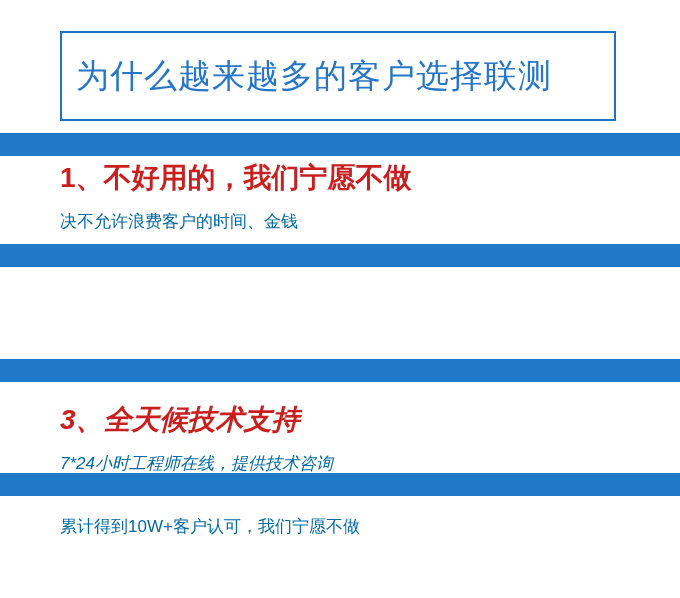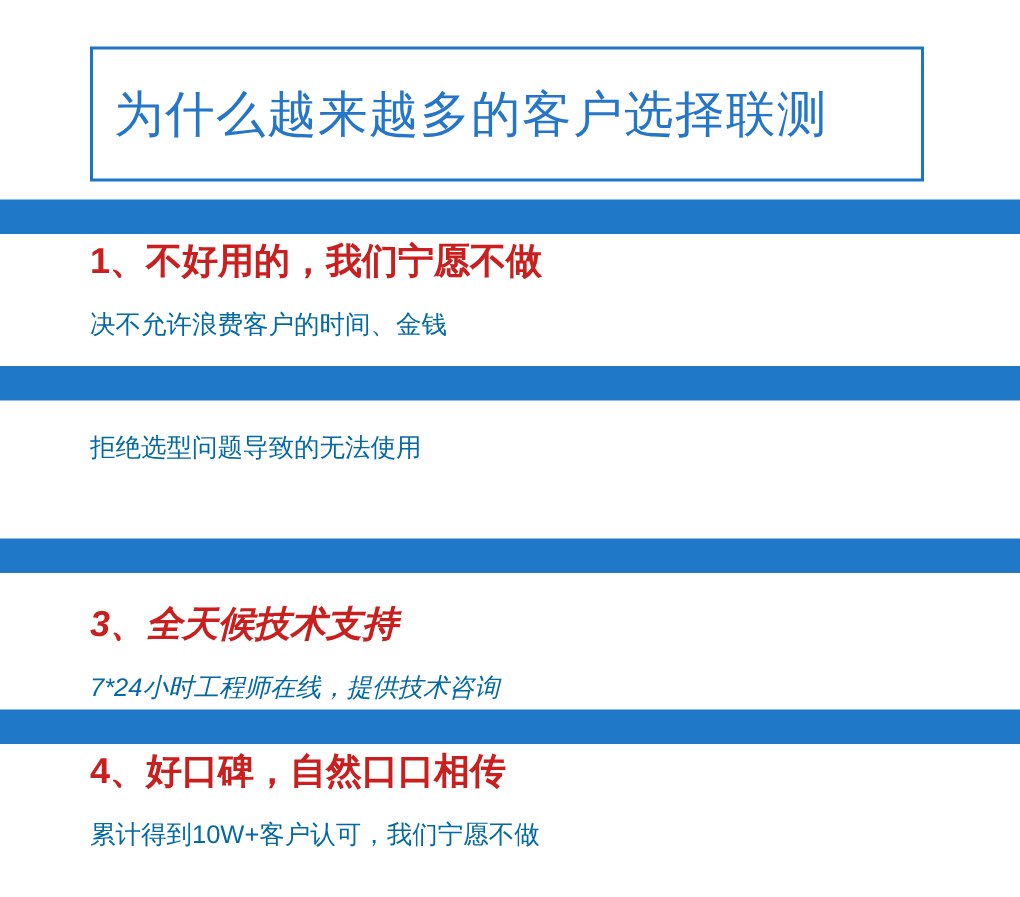--- a/index.html
+++ b/index.html
@@ -62,21 +62,21 @@
     left: 60px;
     width: 600px;
   }
   .feature-1 { top: 160px; }
   .feature-2 { top: 272px; }
   .feature-3 { top: 402px; font-style: italic; }
   .feature-4 { top: 500px; }
 
   .feature-heading {
     color: #c9201f;
-    font-size: 24px;
+    font-size: 28px;
     font-weight: bold;
     line-height: 1.25;
     white-space: nowrap;
     margin: 0;
   }
   .feature-sub {
     color: #0369a1;
     font-size: 17px;
     font-weight: 400;
     line-height: 1.3;
@@ -97,30 +97,28 @@
   <div class="bar bar-1"></div>
 
   <div class="feature feature-1">
     <div class="feature-heading">1、不好用的，我们宁愿不做</div>
     <div class="feature-sub">决不允许浪费客户的时间、金钱</div>
   </div>
 
   <div class="bar bar-2"></div>
 
   <div class="feature feature-2">
-    <div class="feature-sub">拒绝选型问题导致的无法使用</div>
   </div>
 
   <div class="bar bar-3"></div>
 
   <div class="feature feature-3">
     <div class="feature-heading">3、全天候技术支持</div>
     <div class="feature-sub">7*24小时工程师在线，提供技术咨询</div>
   </div>
 
   <div class="bar bar-4"></div>
 
   <div class="feature feature-4">
-    <div class="feature-heading">4、好口碑，自然口口相传</div>
     <div class="feature-sub">累计得到10W+客户认可，我们宁愿不做</div>
   </div>
 
 </div>
 
 </body></html>

